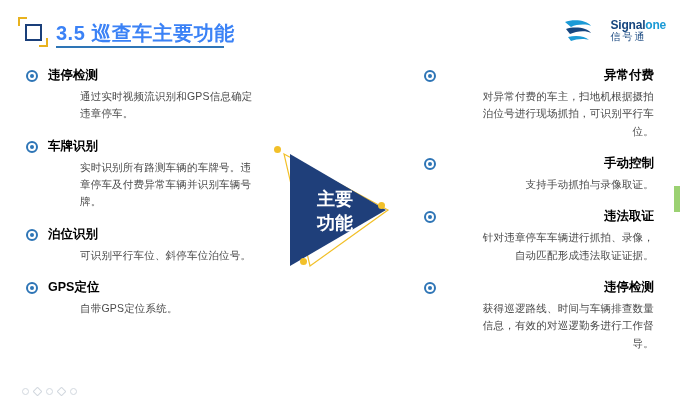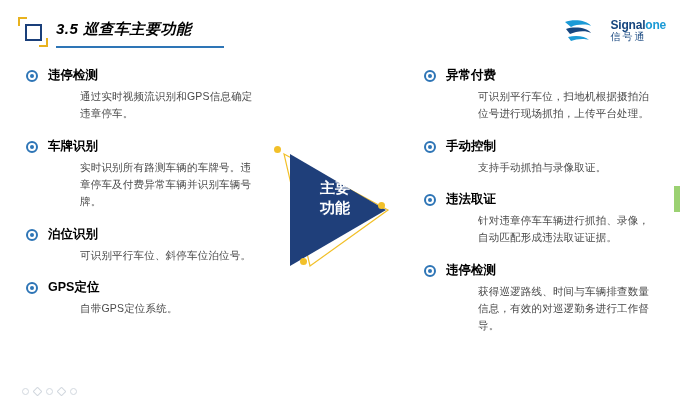--- a/index.html
+++ b/index.html
@@ -50,25 +50,24 @@
     height: 9px;
     border: 2px solid #e8b21f;
     box-sizing: border-box;
   }
   .logo-mark .cl.tl { left: 0; top: 0; border-right: none; border-bottom: none; }
   .logo-mark .cl.br { right: 0; bottom: 0; border-left: none; border-top: none; }
   .title {
     position: absolute;
     left: 56px;
     top: 20px;
-    font-size: 15px;
+    font-size: 20px;
     font-weight: bold;
-    color: #000000;
+    color: #3b82f6;
     letter-spacing: 0.5px;
-    font-style: italic;
   }
   .title-underline {
     position: absolute;
     left: 56px;
     top: 46px;
     width: 168px;
     height: 2px;
     background: #2e75b6;
   }
   
@@ -105,21 +104,21 @@
     color: #16467f;
     letter-spacing: 2px;
   }
   
   .col {
     position: absolute;
     top: 68px;
     width: 230px;
   }
   .col-left { left: 26px; }
-  .col-right { left: 424px; }
+  .col-right { left: 424px; text-align: right; }
   .item {
     position: relative;
     margin-bottom: 16px;
     padding-left: 22px;
   }
   .bullet {
     position: absolute;
     left: 0;
     top: 2px;
     width: 12px;
@@ -173,25 +172,25 @@
     top: 14px;
     width: 0;
     height: 0;
     border-top: 56px solid transparent;
     border-bottom: 56px solid transparent;
     border-left: 96px solid #1f3f7a;
   }
   .tri-label {
     position: absolute;
     left: 38px;
-    top: 38px;
+    top: 47px;
     width: 58px;
     text-align: center;
     color: #ffffff;
-    font-size: 15px;
+    font-size: 18px;
     font-weight: bold;
     line-height: 1.35;
   }
   .dot-y {
     position: absolute;
     width: 7px;
     height: 7px;
     background: #f2c029;
     border-radius: 50%;
   }
@@ -293,21 +292,21 @@
     <span class="dot-y" style="left:6px; top:6px;"></span>
     <span class="dot-y" style="left:110px; top:62px;"></span>
     <span class="dot-y" style="left:32px; top:118px;"></span>
   </div>
 
   <div class="col col-right">
 
     <div class="item">
       <span class="bullet"></span>
       <div class="item-title">异常付费</div>
-      <div class="item-body">可识别平行车位，扫地机根据摄拍泊位号进行现场抓拍，上传平台处理。</div>
+      <div class="item-body">对异常付费的车主，扫地机根据摄拍泊位号进行现场抓拍，可识别平行车位。</div>
     </div>
 
     <div class="item">
       <span class="bullet"></span>
       <div class="item-title">手动控制</div>
       <div class="item-body">支持手动抓拍与录像取证。</div>
     </div>
 
     <div class="item">
       <span class="bullet"></span>

